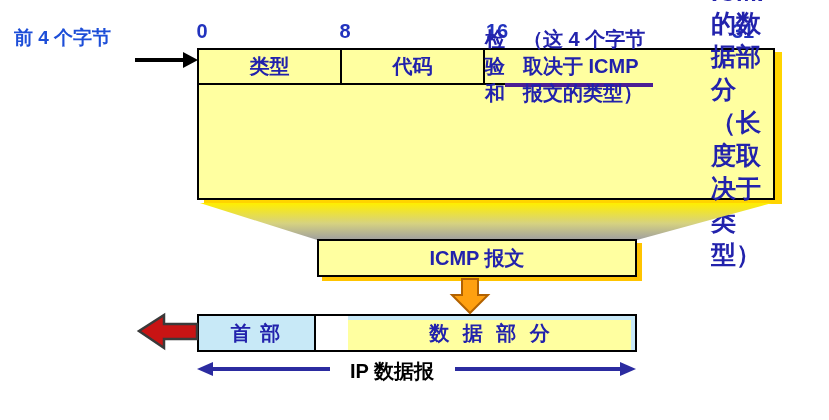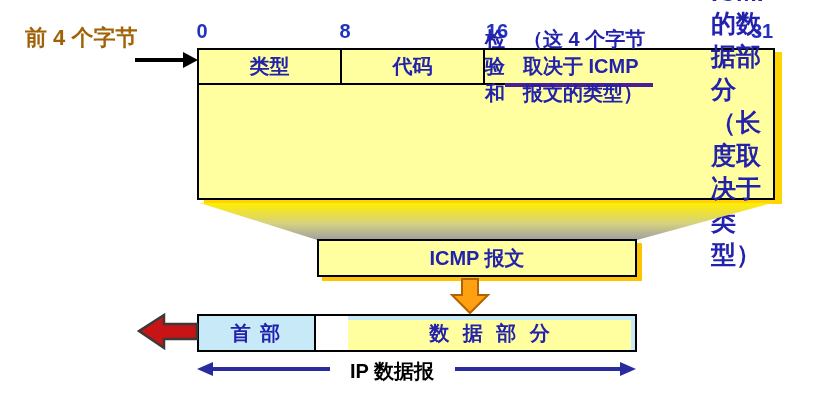--- a/index.html
+++ b/index.html
@@ -11,39 +11,38 @@
     height: 420px;
     background: #ffffff;
     overflow: hidden;
     color: #2222AC;
     font-weight: bold;
   }
   
   .annotation {
     position: absolute;
     left: 14px; top: 28px;
-    font-size: 22px;
+    font-size: 19px;
     line-height: 19px;
-    color: #a16207;
+    color: #1d4ed8;
     white-space: nowrap;
-    margin-left: 11px;
   }
   
   .bit {
     position: absolute;
     top: 20px;
     font-size: 20px;
     color: #2233BE;
     text-align: center;
     width: 34px;
   }
   .bit0  { left: 185px; }
   .bit8  { left: 328px; }
   .bit16 { left: 480px; }
-  .bit31 { left: 745px; text-align: center; }
+  .bit31 { left: 726px; text-align: center; }
   
   .icmp-table {
     position: absolute;
     left: 197px; top: 48px;
     width: 578px; height: 152px;
     border: 2px solid #000;
     background: #FFFFA0;
     box-shadow: 7px 4px 0 #FFD400;
     display: flex;
     flex-direction: row;

